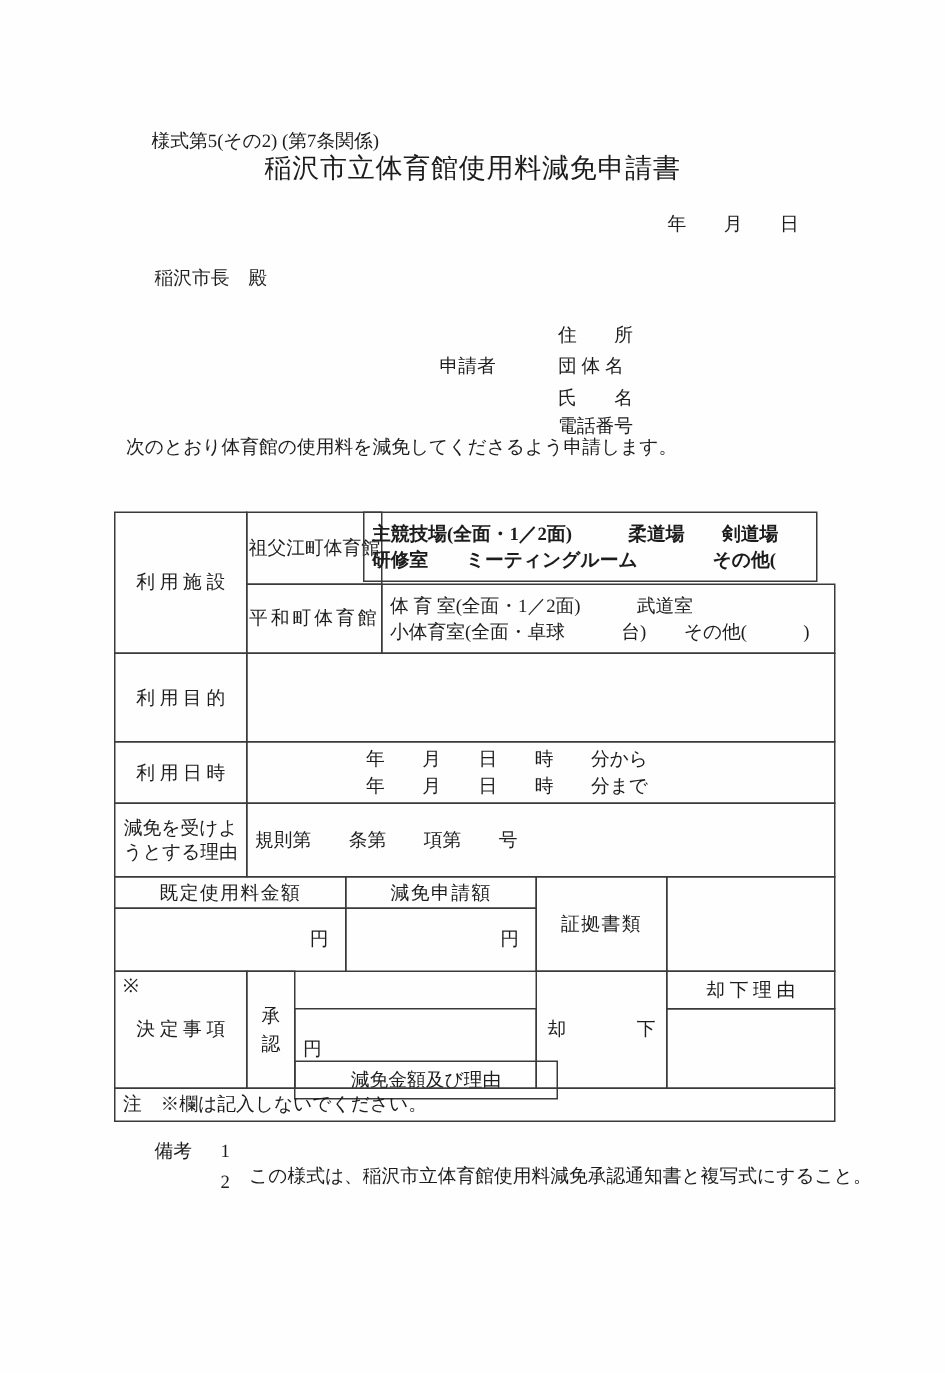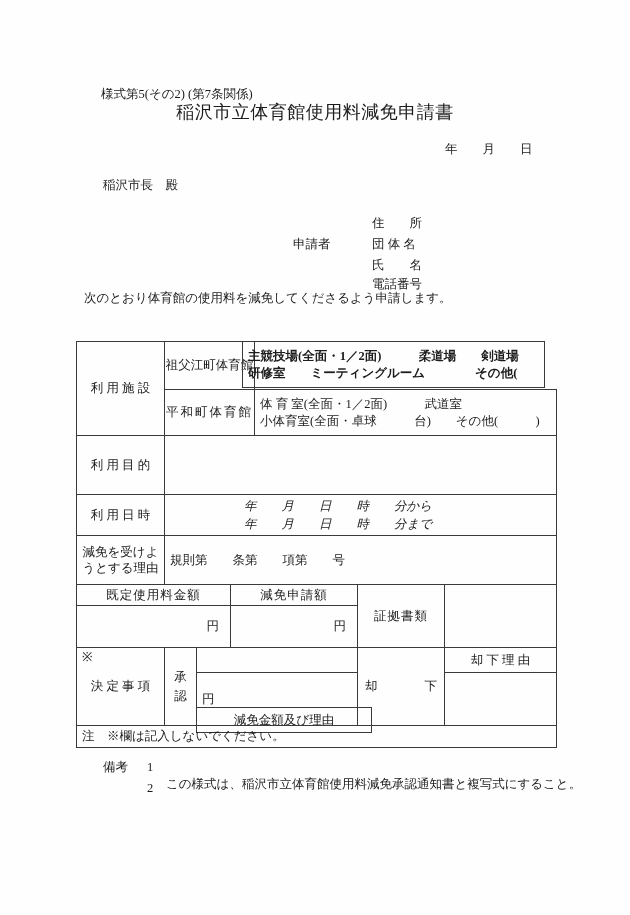--- a/index.html
+++ b/index.html
@@ -16,21 +16,21 @@
     display:flex; align-items:center; font-size:12.5px; line-height:17px;
     white-space:pre; overflow:hidden;
   }
   .c-center { justify-content:center; }
   .c-col { flex-direction:column; justify-content:center; align-items:flex-start; }
   .c-col-center { flex-direction:column; justify-content:center; align-items:center; }
   .pad-l { padding-left:5px; }
   .yen { justify-content:flex-end; padding-right:11px; }
   .spread { justify-content:space-between; padding:0 7px; }
   .ls { letter-spacing:2px; }
-  .dt-lines { padding-right:45px; line-height:18px;font-style:italic; }
+  .dt-lines { padding-right:45px; line-height:18px; }
   .asterisk { position:absolute; top:3px; left:5px; line-height:13px; }
   .approval { gap:6px; line-height:13px; }
 </style>
 </head>
 <body>
 
 <div class="page">
 
   <div class="abs" style="left:81px;top:87px;margin-left:20px;">様式第5(その2) (第7条関係)</div>
   <div class="abs title" style="left:0;top:105px;">稲沢市立体育館使用料減免申請書</div>

